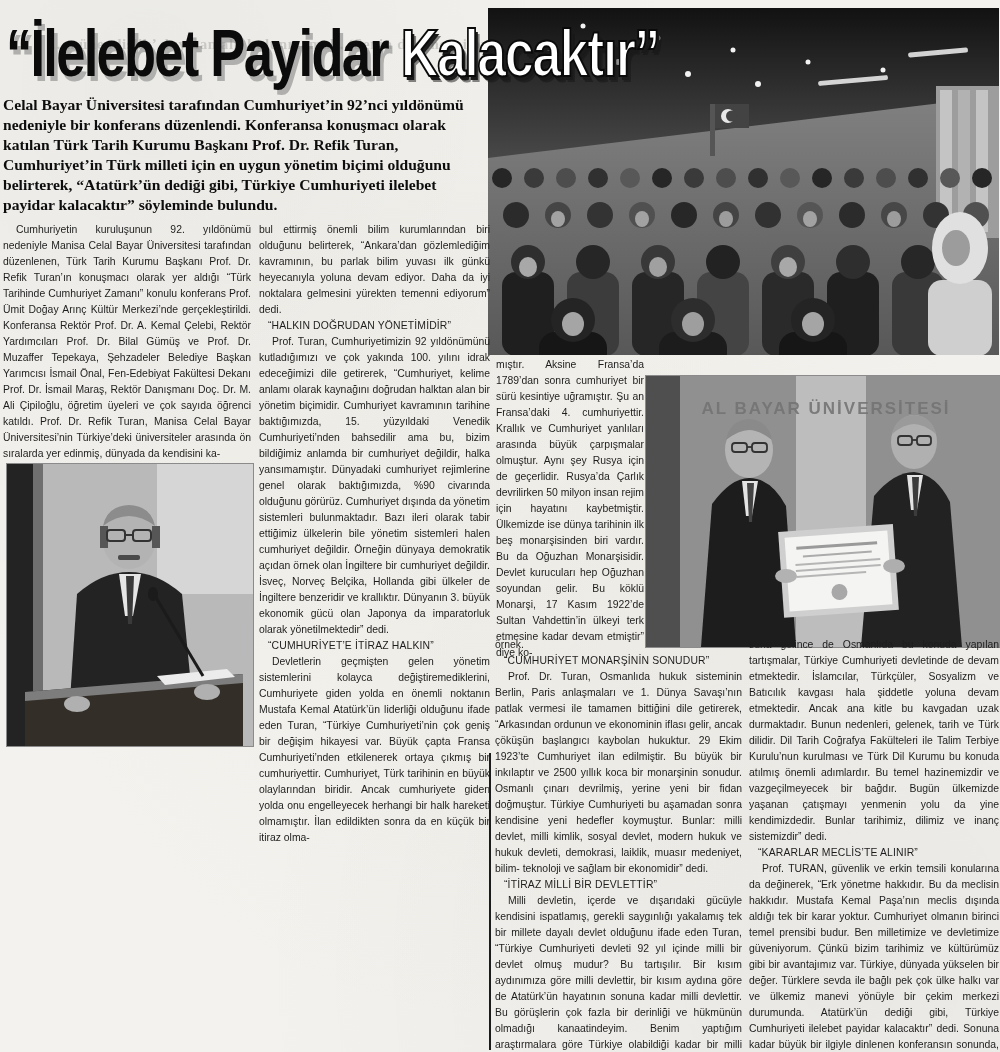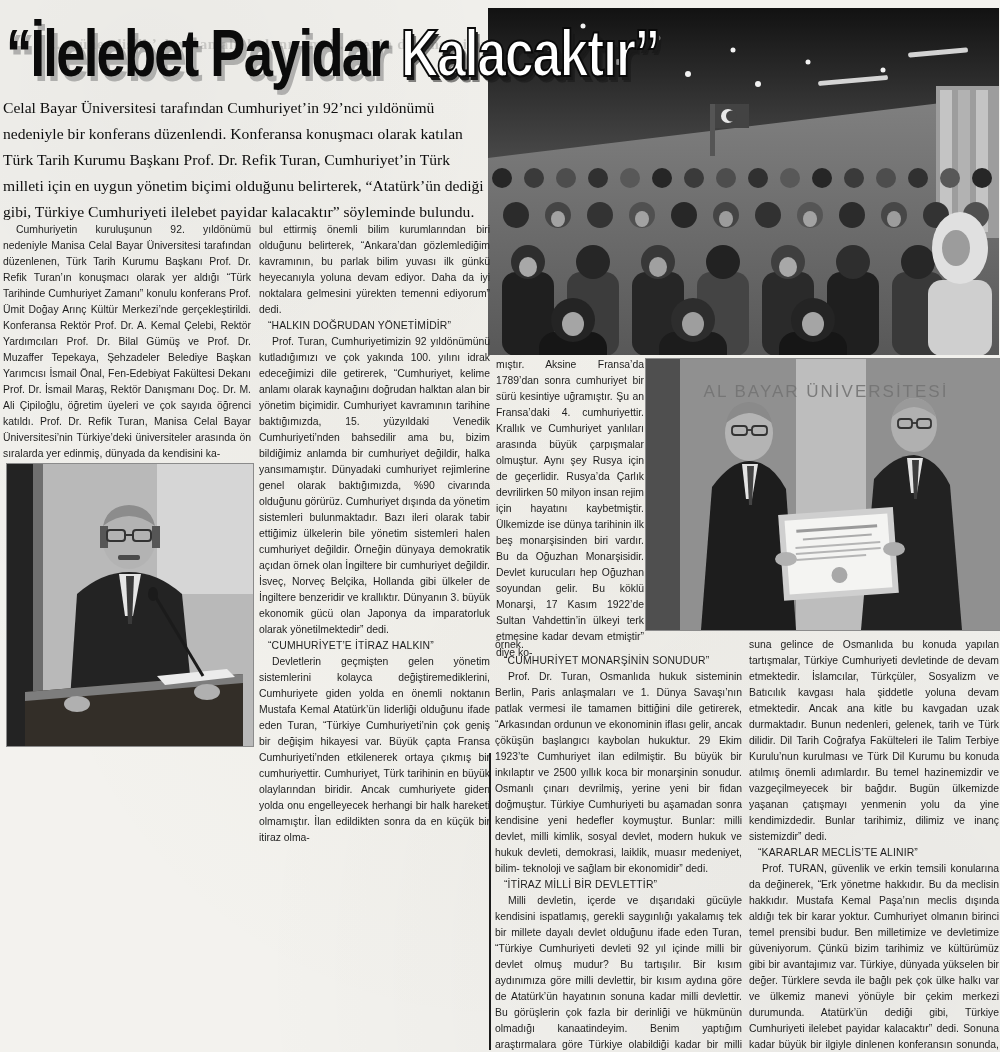--- a/index.html
+++ b/index.html
@@ -26,31 +26,31 @@
     font-size:61px;font-weight:bold;letter-spacing:-2px;white-space:nowrap;
     transform:scaleX(.86) scaleY(1.08);transform-origin:left top;
   }
   .hl-black{color:#0b0b0b;text-shadow:4px 4px 0 rgba(125,125,125,.55);}
   .hl-outline{
     color:#ffffff;-webkit-text-stroke:2px #0a0a0a;
     text-shadow:3px 3px 0 #1a1a1a, 5px 5px 0 rgba(20,20,20,.5);
   }
   .lead{
     position:absolute;left:3px;top:95px;width:486px;margin:0;z-index:3;
-    font-family:"Liberation Serif",serif;font-weight:normal;
-    font-size:15.6px;line-height:26px;color:#0d0d0d;
+    font-family:"Liberation Serif",serif;font-weight:bold;
+    font-size:15.6px;line-height:20px;color:#0d0d0d;
   }
   .photo{
     position:absolute;overflow:hidden;z-index:2;background:#9a9a9a;
     border:1px solid #8b8b8b;box-shadow:inset 0 0 16px rgba(0,0,0,.28);
   }
   .photo svg{display:block;width:100%;height:100%;}
   .ph-audience{left:488px;top:8px;width:511px;height:347px;border:none;}
   .ph-podium{left:6px;top:463px;width:246px;height:282px;}
-  .ph-cert{left:645px;top:358px;width:354px;height:271px;}
+  .ph-cert{left:645px;top:375px;width:354px;height:271px;font-weight:bold;}
   .col{
     position:absolute;z-index:3;text-align:justify;
     font-size:10.4px;line-height:16px;color:#1d1d1d;
   }
   .col p{margin:0;}
   .col .indent{text-indent:13px;}
   .col .heading{text-indent:9px;letter-spacing:.15px;}
   .col1{left:3px;top:222px;width:248px;}
   .col2{left:259px;top:222px;width:231px;}
   .col3a{left:496px;top:357px;width:148px;}

